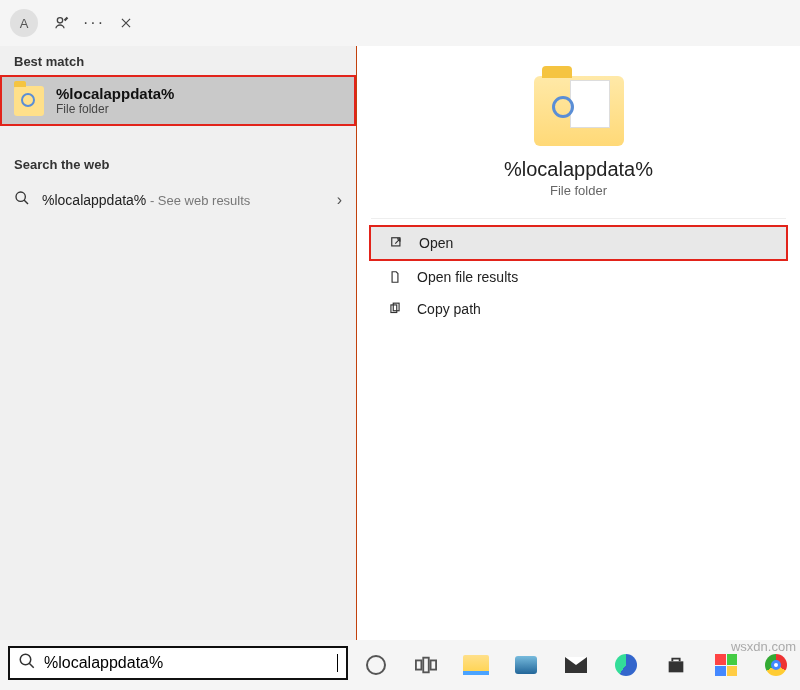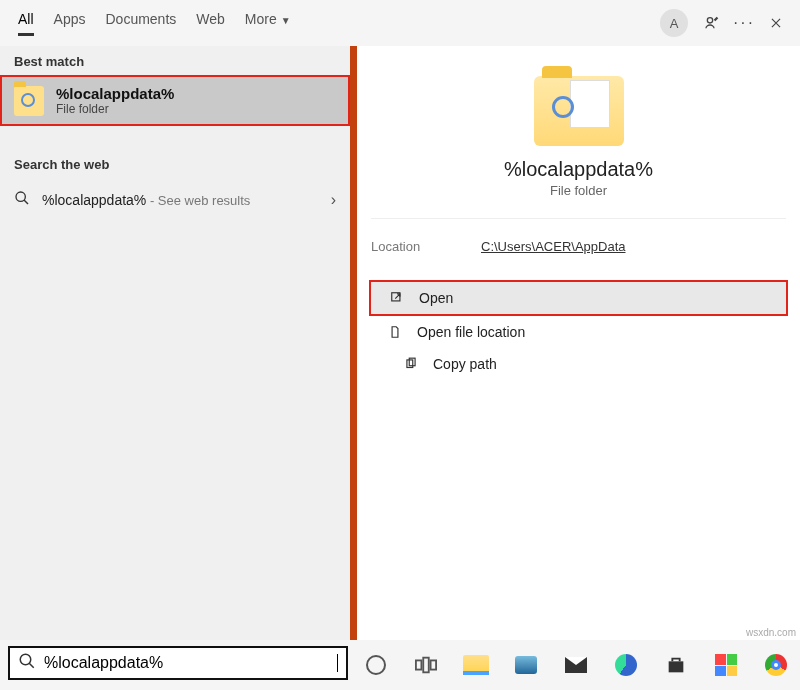--- a/index.html
+++ b/index.html
@@ -11,21 +11,21 @@
   .tab.active { color: #000; }
   .tab.active::after { content:''; display:block; height:3px; background:#333; margin-top:6px; }
   .tab .chev { font-size: 10px; margin-left:4px; }
   .top-icons { display: flex; align-items: center; gap: 16px; padding-right: 6px; }
   .avatar { width:28px; height:28px; border-radius:50%; background:#e0e0e0; display:flex; align-items:center; justify-content:center; font-size:13px; color:#555; }
   .top-icon { width:16px; height:16px; display:flex; align-items:center; justify-content:center; color:#444; }
   .close-icon svg { width:14px; height:14px; }
   .dots { letter-spacing:2px; }
 
   .body { display:flex; height: 594px; }
-  .left { width: 357px; background:#f0f0f0; border-right:7px solid #c2410c; display:flex; flex-direction:column; }
+  .left { width: 357px; background:#f0f0f0; border-right:1px solid #c2410c; display:flex; flex-direction:column; }
   .right { flex:1; background:#fff; }
 
   .section-header { padding: 8px 14px 4px; font-size:13px; font-weight:600; color:#333; }
   .best-match { display:flex; align-items:center; gap:12px; background:#c9c9c9; padding:10px 14px; margin-top:2px; }
   .folder-icon { width:30px; height:30px; background:#ffe08a; border-radius:3px; position:relative; }
   .folder-icon::before { content:''; position:absolute; top:-5px; left:0; width:12px; height:6px; background:#f5c441; border-radius:2px 2px 0 0; }
   .folder-icon .gear { position:absolute; top:7px; left:7px; width:14px; height:14px; border:2px solid #5a8ed6; border-radius:50%; }
   .bm-text .title { font-size:15px; font-weight:600; color:#111; }
   .bm-text .sub { font-size:12px; color:#444; }
 
@@ -65,33 +65,26 @@
   .tb-circle { width:20px; height:20px; border:2px solid #555; border-radius:50%; }
   .tb-file { width:26px; height:20px; background:linear-gradient(#ffe08a,#ffd24a); border-radius:2px; position:relative; }
   .tb-file::after{content:'';position:absolute;bottom:0;left:0;right:0;height:4px;background:#4aa3ff;}
   .tb-edge { width:22px;height:22px;border-radius:50%;background:conic-gradient(#36c 0 60%, #3d9 0 100%); }
   .tb-mail { width:22px;height:16px;background:#333;clip-path:polygon(0 0,100% 0,100% 100%,0 100%);position:relative;}
   .tb-mail::after{content:'';position:absolute;top:0;left:0;right:0;height:0;border-left:11px solid transparent;border-right:11px solid transparent;border-top:8px solid #fff;}
   .tb-col { width:22px;height:22px;display:grid;grid-template-columns:1fr 1fr;grid-template-rows:1fr 1fr;gap:1px;}
   .tb-col span:nth-child(1){background:#f44;} .tb-col span:nth-child(2){background:#4c4;} .tb-col span:nth-child(3){background:#48f;} .tb-col span:nth-child(4){background:#fc4;}
   .tb-chrome{width:22px;height:22px;border-radius:50%;background:conic-gradient(#e33 0 33%,#fc3 0 66%,#3a3 0);position:relative;}
   .tb-chrome::after{content:'';position:absolute;inset:6px;background:#fff;border-radius:50%;border:3px solid #48f;}
-  .watermark{position:absolute;right:4px;bottom:52px;font-size:10px;color:#aaa;}
+  .watermark{position:absolute;right:4px;bottom:36px;font-size:13px;color:#aaa;}
 </style>
 </head>
 <body>
 
 <div class="topbar">
-  <div class="tabs">
-    <div class="tab active"><span>All</span></div>
-    <div class="tab"><span>Apps</span></div>
-    <div class="tab"><span>Documents</span></div>
-    <div class="tab"><span>Web</span></div>
-    <div class="tab"><span>More</span><span class="chev">▼</span></div>
-  </div>
   <div class="top-icons">
     <div class="avatar">
         <span>A</span>
       </div>
     <div class="top-icon">
       <svg viewBox="0 0 24 24" fill="none" stroke="currentColor" stroke-width="2">
           <circle cx="9" cy="8" r="4"></circle>
           <path d="M3 20c0-3 3-5 6-5s6 2 6 5"></path>
           <path d="M19 4l-3 3 1 1 3-3z"></path>
         </svg>
@@ -141,46 +134,42 @@
   <div class="right">
     <div class="detail-top">
       <div class="big-folder">
         <div class="sheet"></div>
           <div class="gear"></div>
       </div>
       <div class="detail-title">%localappdata%</div>
       <div class="detail-sub">File folder</div>
     </div>
 
-    <div class="loc-row">
-      <div class="loc-label">Location</div>
-      <div class="loc-val">C:\Users\ACER\AppData</div>
-    </div>
 
     <div class="actions">
       <div style="padding:0 12px;">
         <div class="action selected hl-red-box">
           <span class="ic">
             <svg width="14" height="14" viewBox="0 0 24 24" fill="none" stroke="#333" stroke-width="2">
                 <rect x="3" y="3" width="14" height="14"></rect>
                 <path d="M9 13l8-8M17 10V5h-5"></path>
               </svg>
           </span>
           <span>Open</span>
         </div>
       </div>
       <div class="action" style="padding-left:30px">
         <span class="ic">
           <svg width="14" height="14" viewBox="0 0 24 24" fill="none" stroke="#333" stroke-width="2">
               <path d="M7 3h7l3 3v15H7z"></path>
             </svg>
         </span>
-        <span>Open file location</span>
-      </div>
-      <div class="action" style="padding-left:46px">
+        <span>Open file results</span>
+      </div>
+      <div class="action" style="padding-left:30px">
         <span class="ic">
           <svg width="14" height="14" viewBox="0 0 24 24" fill="none" stroke="#333" stroke-width="2">
               <rect x="5" y="5" width="10" height="13"></rect>
               <rect x="9" y="2" width="10" height="13"></rect>
             </svg>
         </span>
         <span>Copy path</span>
       </div>
     </div>
   </div>

